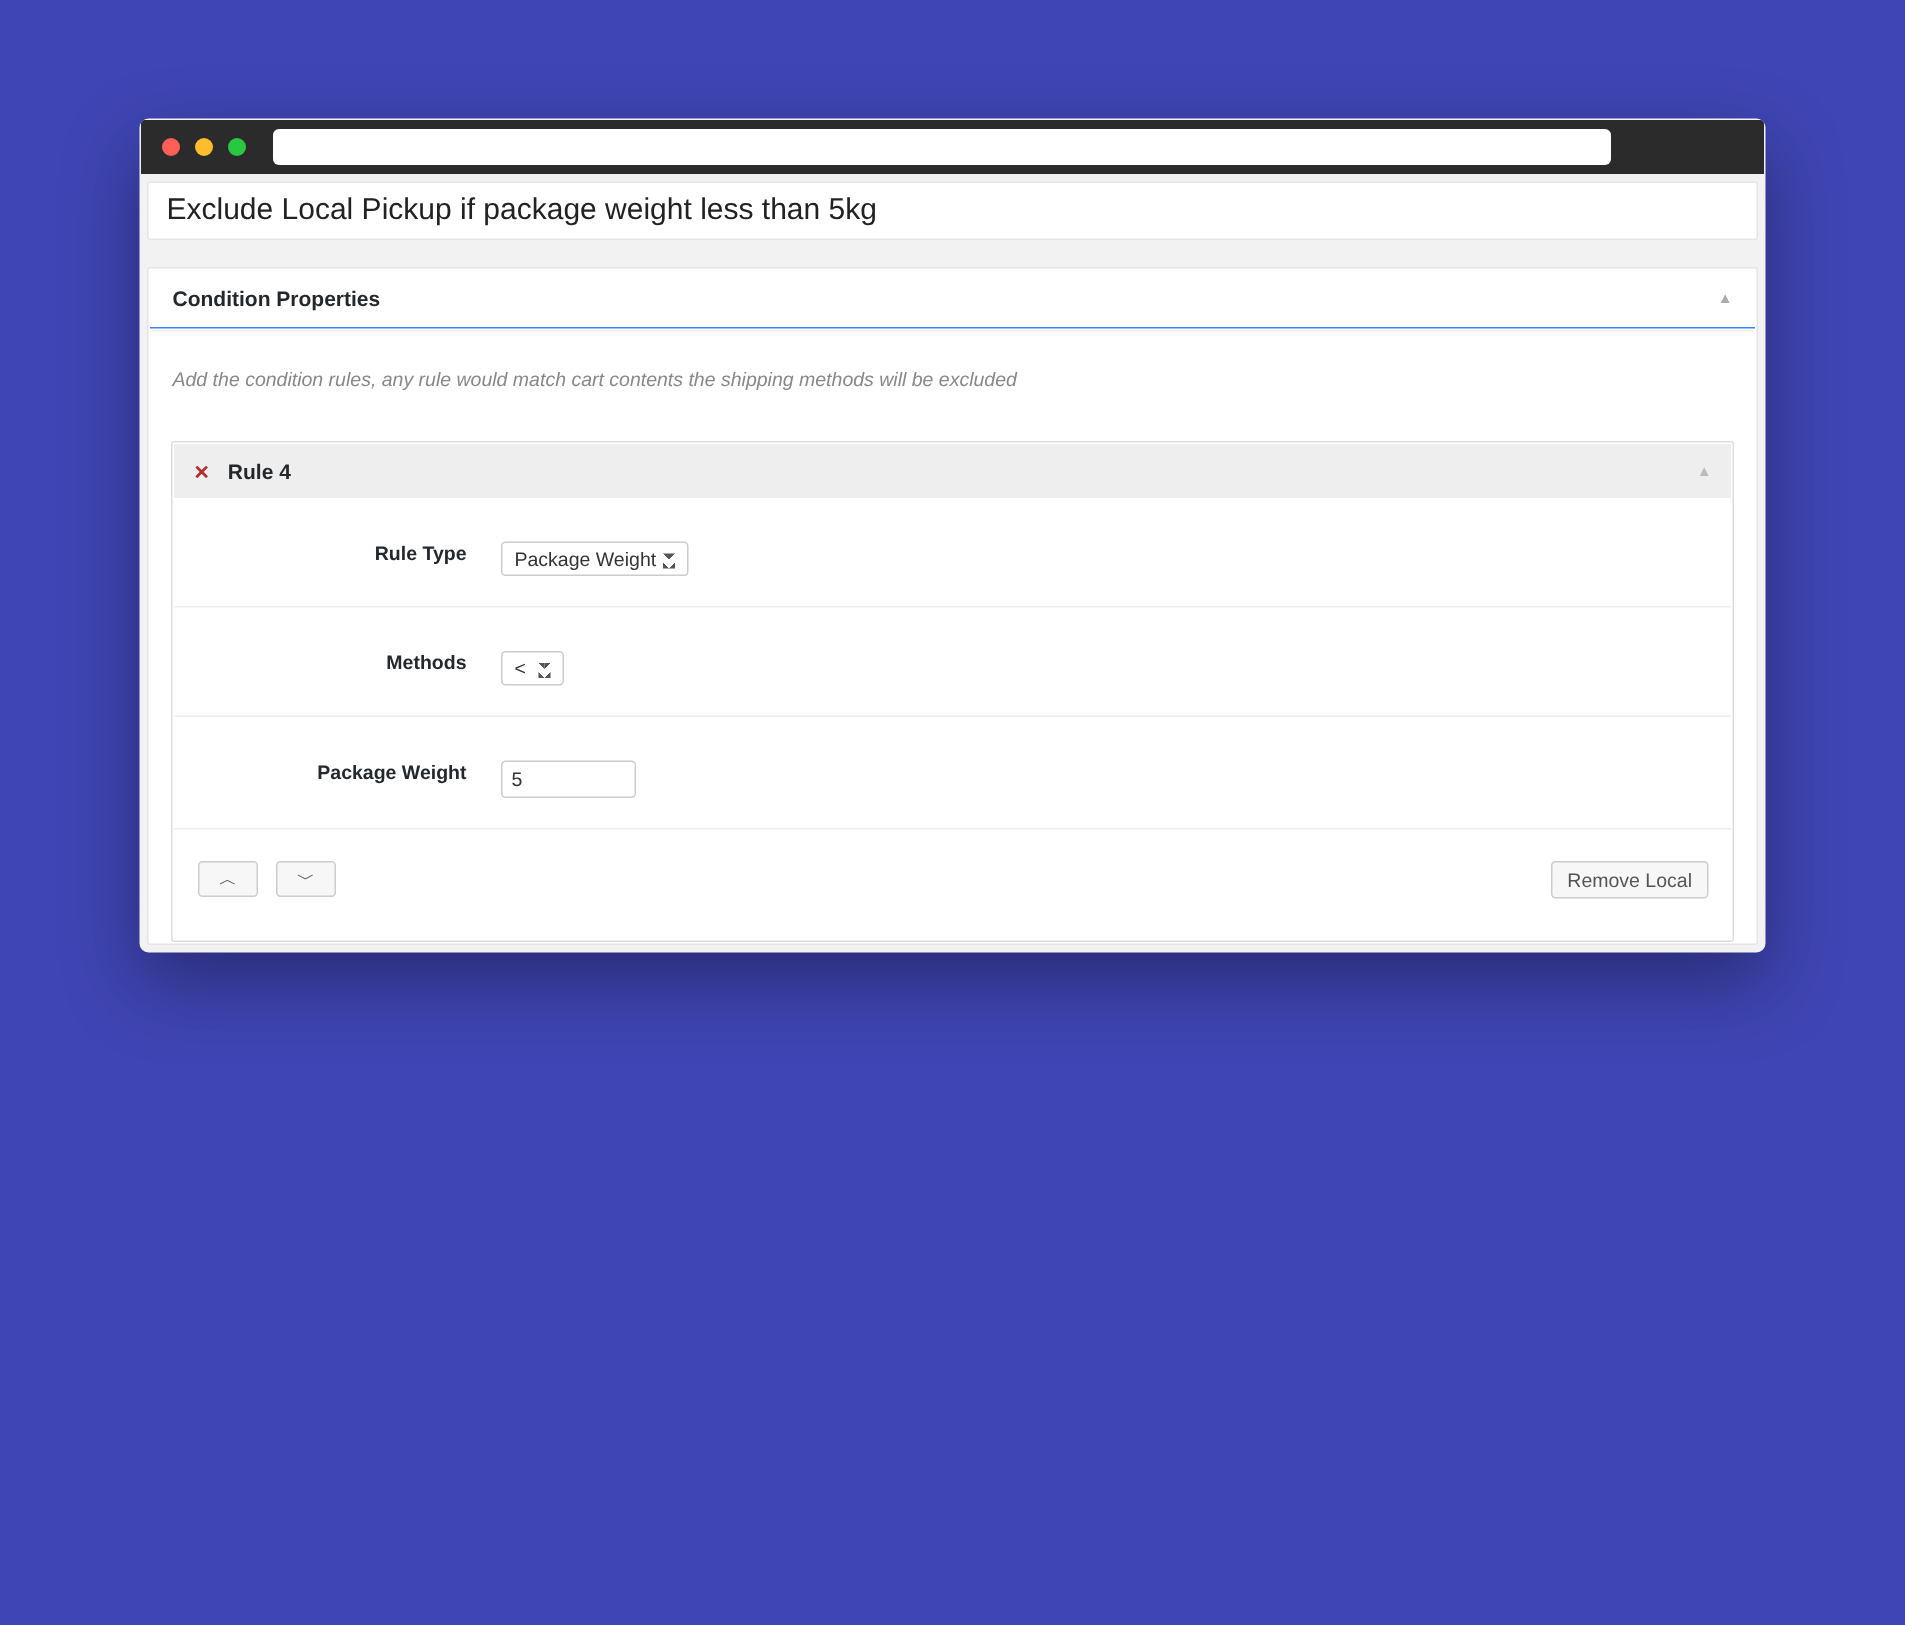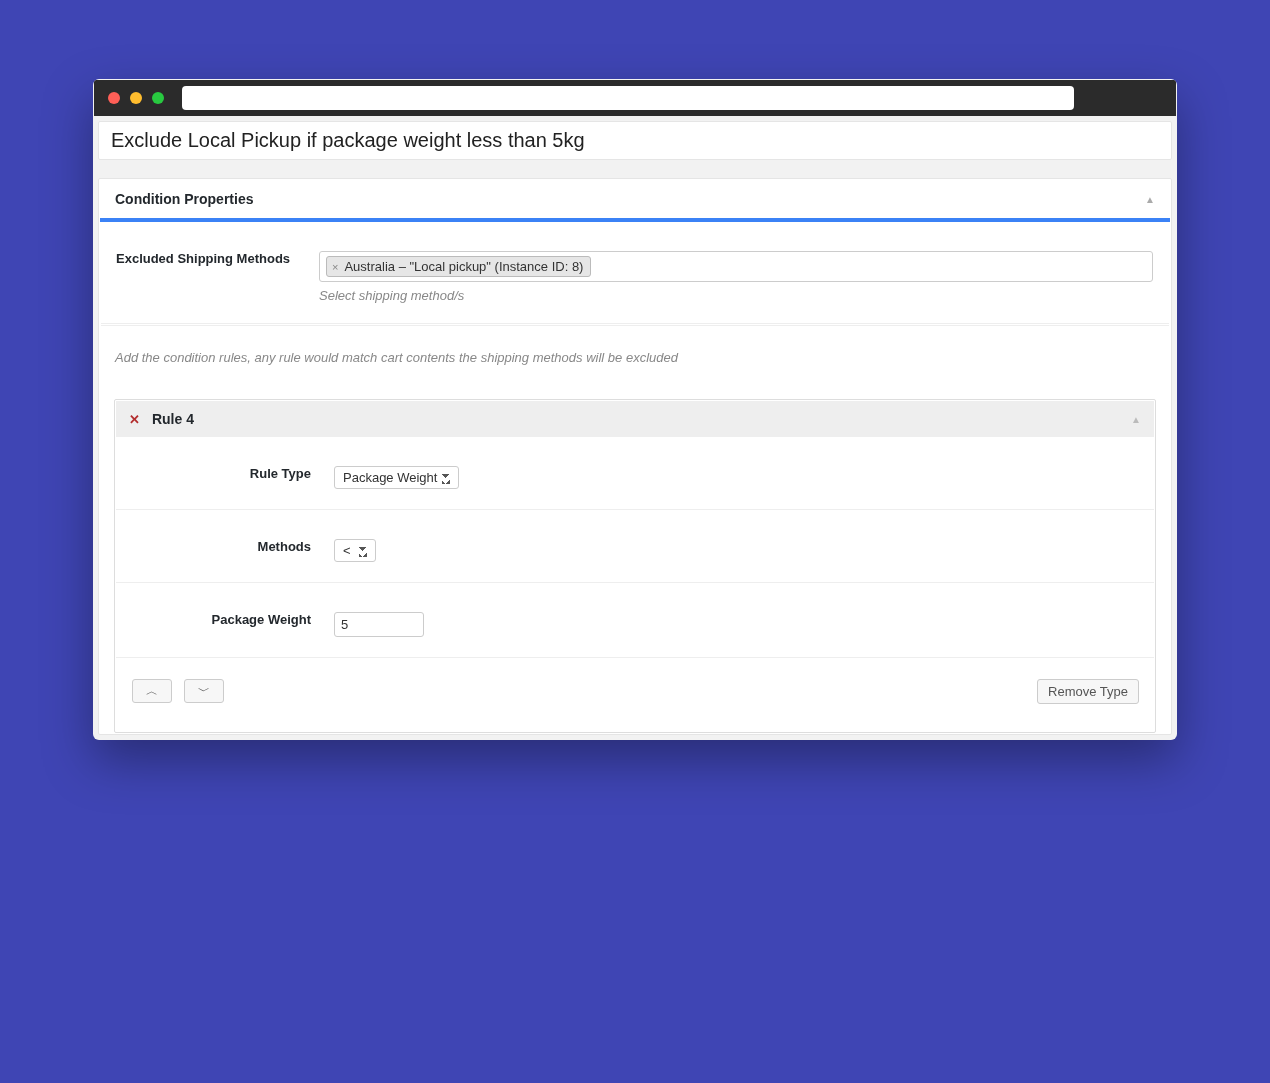--- a/index.html
+++ b/index.html
@@ -56,21 +56,21 @@
     border-radius: 2px;
   }
   .panel-header {
     display: flex;
     align-items: center;
     justify-content: space-between;
     padding: 10px 14px;
     font-weight: 700;
     font-size: 14px;
     color: #23282d;
-    border-bottom: 4px solid #3b82f6;
+    border-bottom: 1px solid #3b82f6;
   }
   .toggle-arrow {
     color: #aaa;
     font-size: 10px;
   }
   .panel-body { padding: 0; }
   .form-row {
     display: flex;
     padding: 26px 14px 18px;
     border-bottom: 1px solid #eee;
@@ -222,32 +222,20 @@
     <div class="title-row">Exclude Local Pickup if package weight less than 5kg</div>
 
     <div class="panel">
       <div class="panel-header">
         <span>Condition Properties</span>
         <span class="toggle-arrow">▲</span>
       </div>
 
       <div class="panel-body">
 
-        <div class="form-row">
-          <div class="form-label">Excluded Shipping Methods</div>
-          <div class="form-field">
-            <div class="tag-input">
-              <span class="tag">
-                <span class="x">×</span>
-                <span>Australia – "Local pickup" (Instance ID: 8)</span>
-              </span>
-            </div>
-            <div class="hint">Select shipping method/s</div>
-          </div>
-        </div>
 
         <div class="info-block">Add the condition rules, any rule would match cart contents the shipping methods will be excluded</div>
 
         <div class="rule-box">
           <div class="rule-header">
             <span class="close-x">✕</span>
             <span>Rule 4</span>
             <span class="mini-toggle">▲</span>
           </div>
 
@@ -278,21 +266,21 @@
 
           <div class="rule-footer">
             <div class="move-btns">
               <button class="btn btn-icon">
                 <span>︿</span>
               </button>
               <button class="btn btn-icon">
                 <span>﹀</span>
               </button>
             </div>
-            <button class="btn">Remove Type</button>
+            <button class="btn">Remove Local</button>
           </div>
         </div>
 
 
       </div>
     </div>
 
   </div>
 </div>
 

